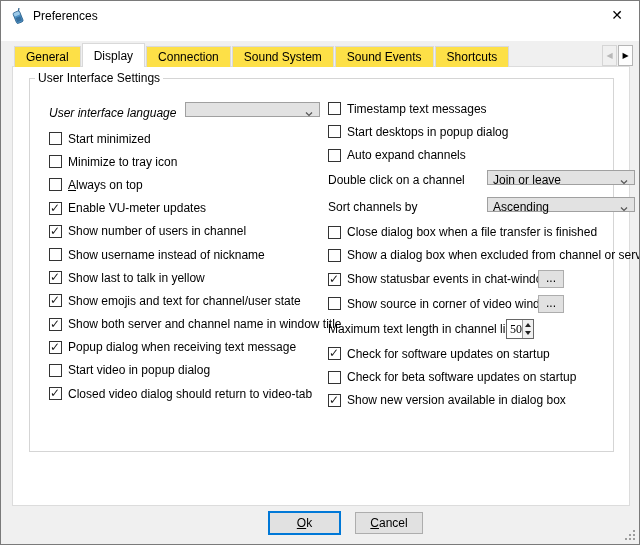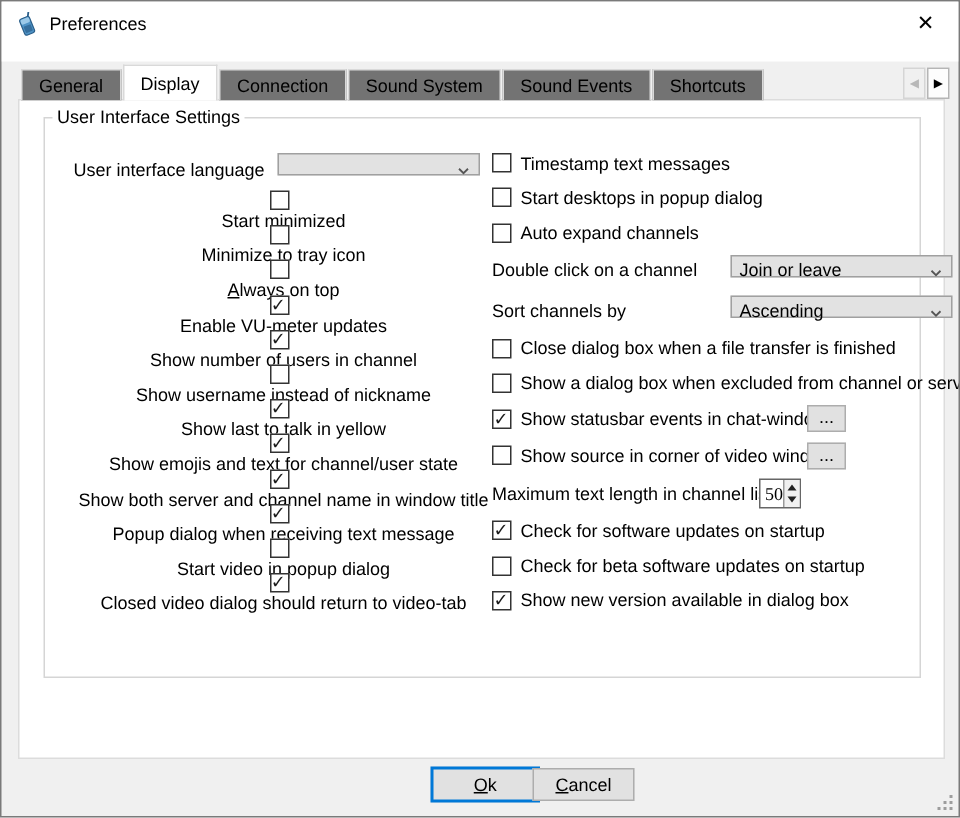--- a/index.html
+++ b/index.html
@@ -7,45 +7,45 @@
   #window { position:relative; width:640px; height:545px; background:#f0f0f0; border:1px solid #7a7a7a; overflow:hidden; }
 
   
   #titlebar { position:absolute; left:0; top:0; width:100%; height:40px; background:#ffffff; }
   #title-icon { position:absolute; left:9px; top:7px; width:16px; height:16px; }
   #title-text { position:absolute; left:32px; top:8px; font-size:12px; }
   #close-btn { position:absolute; right:5px; top:0; width:34px; height:29px; text-align:center; line-height:29px; font-size:14px; color:#000; cursor:pointer; }
 
   
   #tabbar { position:absolute; left:13px; top:40px; width:590px; height:26px; display:flex; align-items:flex-end; overflow:hidden; white-space:nowrap; z-index:3; }
-  .tab { height:21px; line-height:20px; padding:0 11px; background:#737373; border:1px solid #d9d9d9; border-bottom:none; margin-right:1px; cursor:pointer; }
+  .tab { height:21px; line-height:20px; padding:0 11px; background:#fde047; border:1px solid #d9d9d9; border-bottom:none; margin-right:1px; cursor:pointer; }
   .tab.active { height:25px; line-height:24px; background:#ffffff; border:1px solid #d9d9d9; border-bottom:none; margin-bottom:-1px; z-index:4; }
   .tab-scroll { position:absolute; top:44px; width:15px; height:21px; background:#fdfdfd; border:1px solid #b5b5b5; font-size:8px; text-align:center; line-height:19px; z-index:5; cursor:pointer; }
   #tab-scroll-left  { left:601px; color:#b8b8b8; background:#f0f0f0; border-color:#d5d5d5; }
   #tab-scroll-right { left:617px; color:#000; }
 
   
   #pane { position:absolute; left:11px; top:65px; width:618px; height:440px; background:#ffffff; border:1px solid #dcdcdc; z-index:2; }
 
   
   #groupbox { position:absolute; left:16px; top:11px; width:585px; height:374px; border:1px solid #d5d5d5; }
   #groupbox-title { position:absolute; left:5px; top:-8px; background:#ffffff; padding:0 3px; }
 
   
   .col { position:absolute; top:0; }
   #left-col  { left:19px;  top:19px; width:280px; }
   #right-col { left:298px; top:18px; width:300px; }
 
   .row { display:flex; align-items:center; position:relative; }
-  .l-row { height:23.2px;flex-direction:column; }
+  .l-row { height:23.2px; }
   .r-check { height:23.3px; }
   .r-combo { height:26.8px; }
   .r-dots  { height:24.5px; }
   .r-spin  { height:26px; }
-  #lang-row { height:29px; }
+  #lang-row { height:29px;font-style:italic; }
 
   .cb { flex:0 0 auto; width:13px; height:13px; background:#ffffff; border:1px solid #333333; margin-right:6px; position:relative; cursor:pointer; }
   .cb.checked::after { content:"\2713"; position:absolute; left:0px; top:-2px; font-size:12px; font-weight:bold; color:#1a1a1a; }
   .lbl { white-space:nowrap; }
 
   .combo { height:15px; background:#e2e2e2; border:1px solid #a0a0a0; position:relative; cursor:pointer; padding:0 36px 0 5px; line-height:19px; }
   .combo .chev { position:absolute; right:6px; top:7px; width:8px; height:8px; }
   #lang-combo { position:absolute; left:136px; top:4px; width:135px; }
   .r-combo .combo { position:absolute; left:159px; top:3px; width:148px; }
 
@@ -53,21 +53,21 @@
 
   .spinner { position:absolute; left:178px; top:3px; width:28px; height:20px; border:1px solid #666666; background:#ffffff; display:flex; }
   .spin-val { flex:1; text-align:left; padding-left:3px; line-height:18px;font-family:Liberation Serif, serif; }
   .spin-btns { width:12px; border-left:1px solid #999; display:flex; flex-direction:column; background:#f0f0f0; }
   .spin-up, .spin-dn { flex:1; position:relative; cursor:pointer; }
   .spin-up::after { content:""; position:absolute; left:2px; top:3px; border-left:3px solid transparent; border-right:3px solid transparent; border-bottom:4px solid #222; }
   .spin-dn::after { content:""; position:absolute; left:2px; top:2px; border-left:3px solid transparent; border-right:3px solid transparent; border-top:4px solid #222; }
 
   
   .dlg-btn { position:absolute; background:#e1e1e1; text-align:center; cursor:pointer; font-size:12px; }
-  #ok-btn { left:267px; top:510px; width:73px; height:24px; border:2px solid #0078d7; line-height:20px;margin-left:19px; }
+  #ok-btn { left:267px; top:510px; width:73px; height:24px; border:2px solid #0078d7; line-height:20px; }
   #cancel-btn { left:354px; top:511px; width:68px; height:22px; border:1px solid #adadad; line-height:20px; }
 
   #resize-grip { position:absolute; right:4px; bottom:4px; width:12px; height:12px; }
   #resize-grip i { position:absolute; right:0; bottom:0; width:2px; height:2px; background:#9d9d9d;
     box-shadow:-4px 0 #9d9d9d, -8px 0 #9d9d9d, 0 -4px #9d9d9d, -4px -4px #9d9d9d, 0 -8px #9d9d9d; }
   u { text-decoration:underline; }
 </style>
 </head>
 <body>
 

